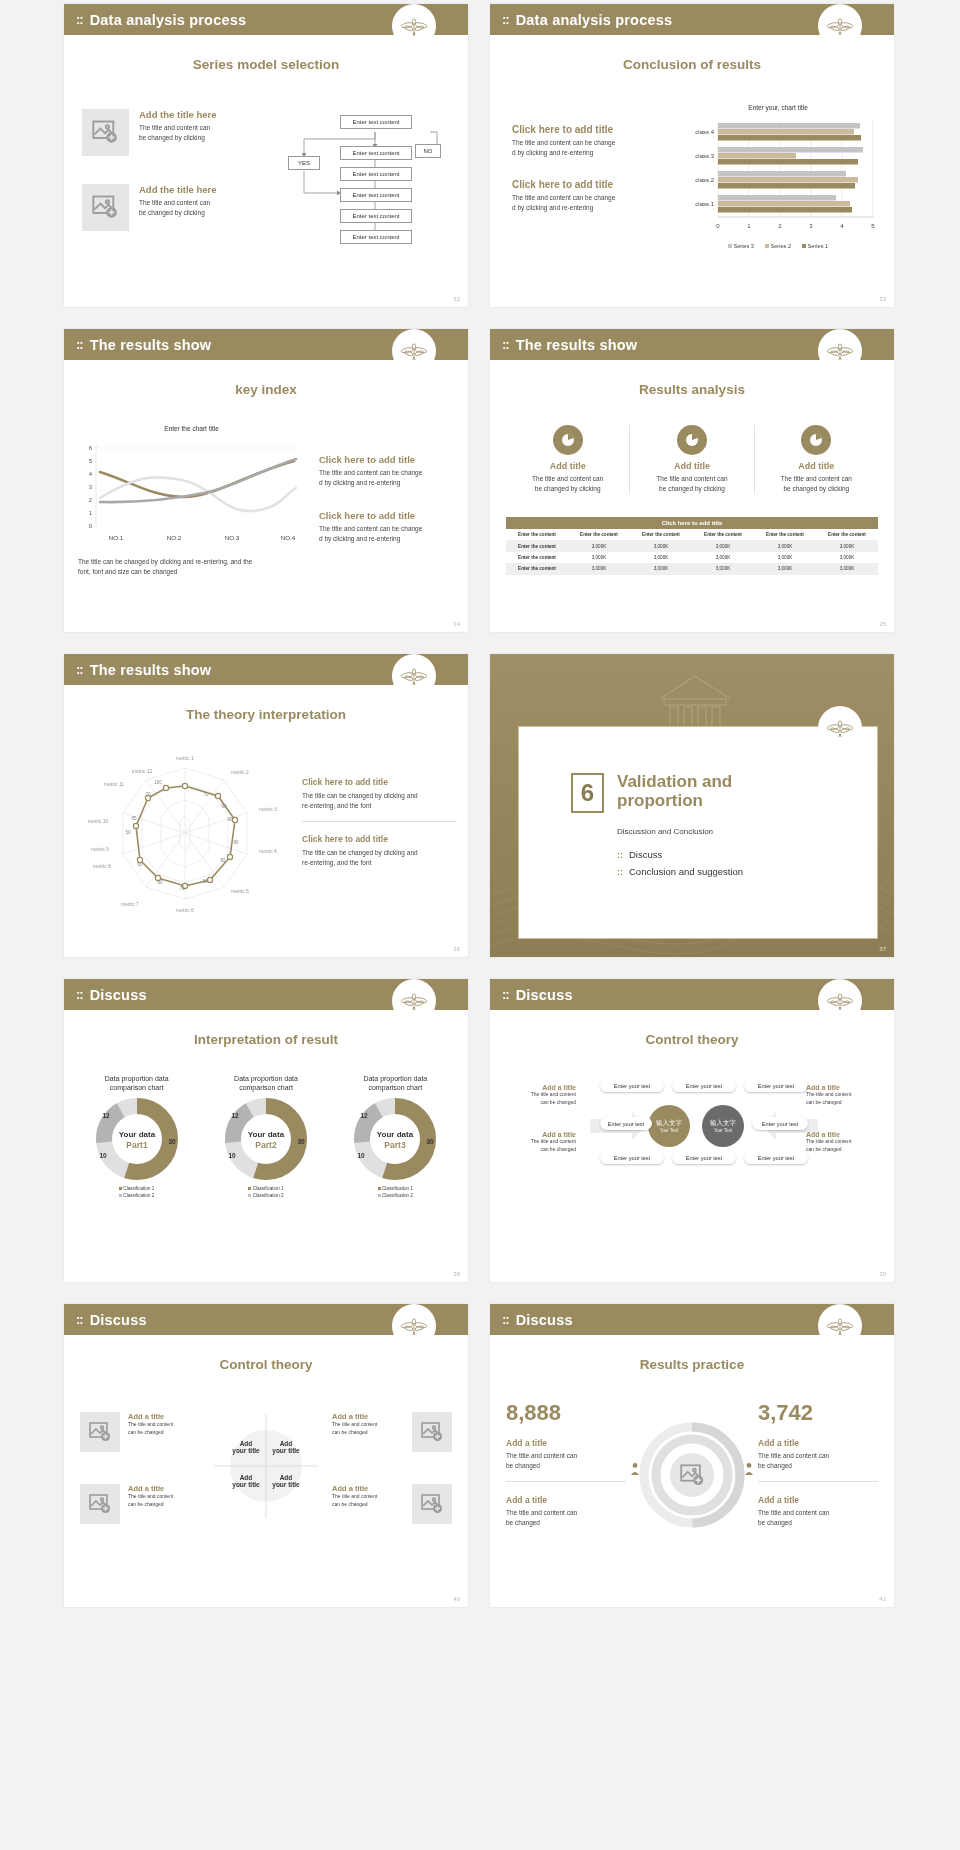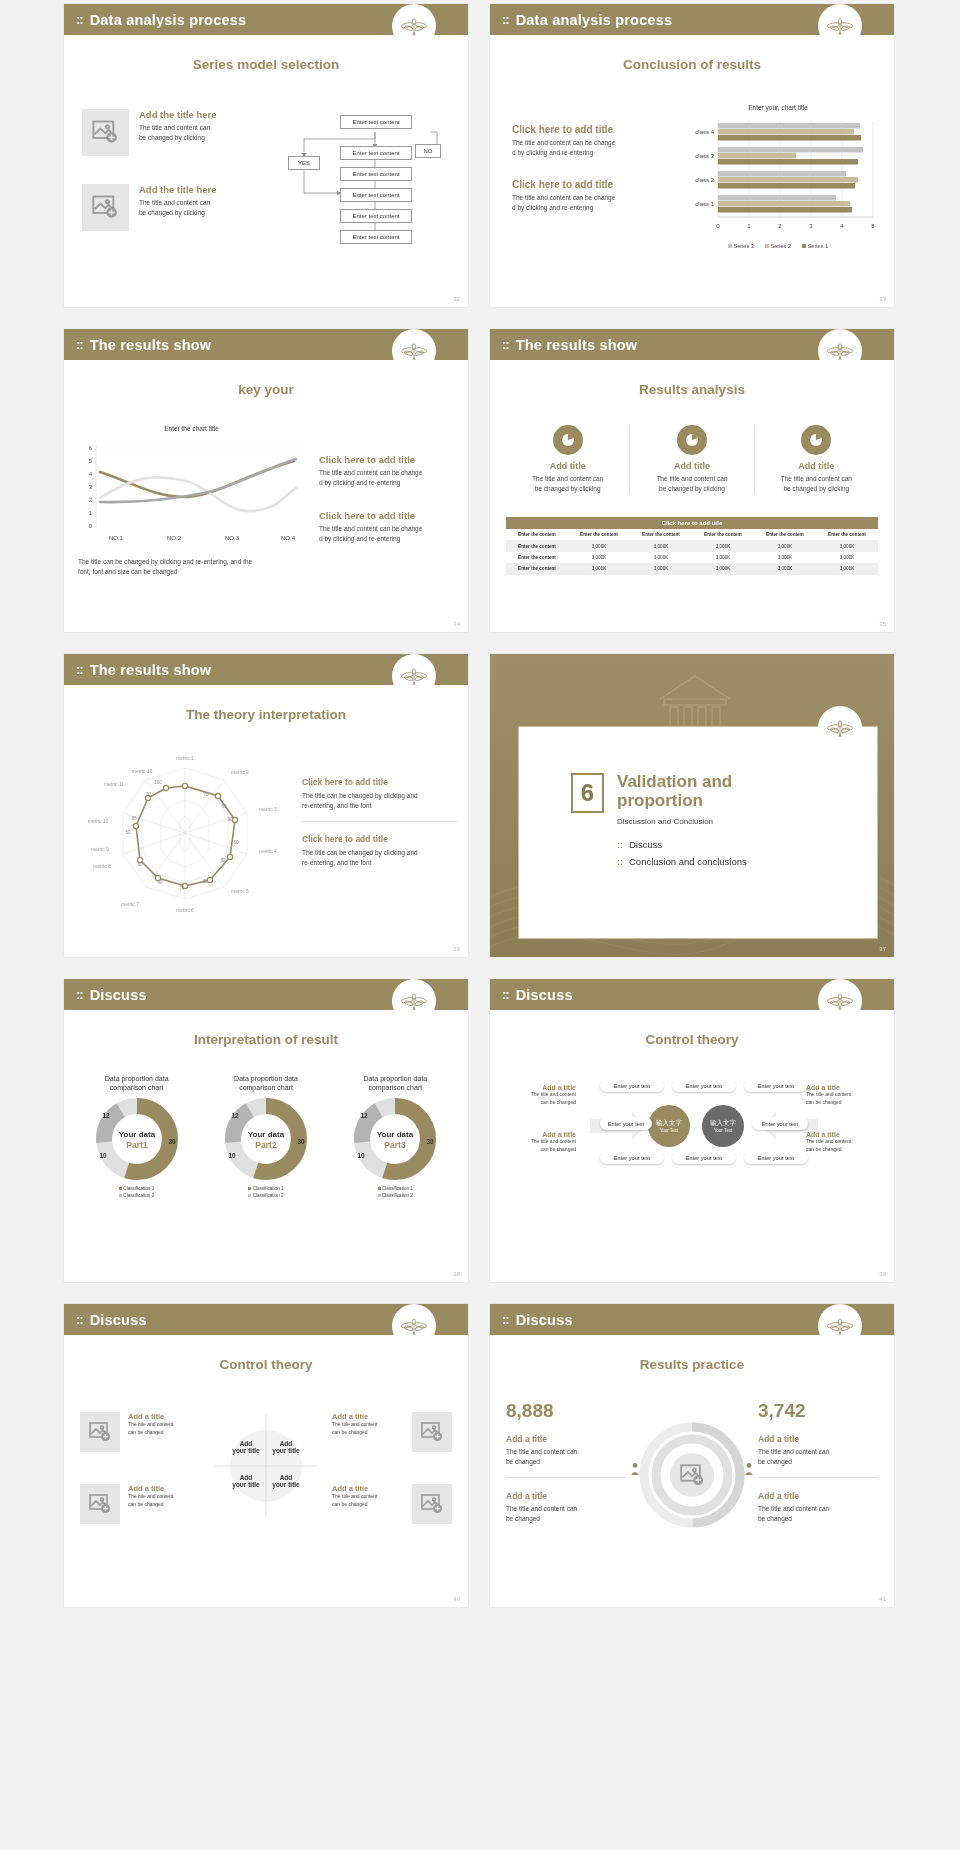--- a/index.html
+++ b/index.html
@@ -31,21 +31,21 @@
   .fbox { border:1px solid #9a9a9a; background:#fff; font-size:6px; color:#333;
           padding:3px 0; text-align:center; }
   table.tbl { border-collapse:collapse; width:100%; font-size:4.6px; }
   table.tbl th { background:#9a8a60; color:#fff; font-size:6px; padding:3px 0; font-weight:bold; }
   table.tbl td { padding:3.2px 2px; text-align:center; color:#333; }
   table.tbl tr.hd td { font-weight:bold; font-size:4.6px; background:#fff; }
   table.tbl tr.alt td { background:#efefef; }
   .pill { background:#fff; border-radius:9px; font-size:5.6px; color:#333;
           box-shadow:0 1px 2px rgba(0,0,0,.22); padding:3.5px 0; text-align:center; }
   .divline { height:1px; background:#ddd; }
-  .num-big { font-size:19px; font-weight:bold; color:#9a8a60; }
+  .num-big { font-size:22px; font-weight:bold; color:#9a8a60; }
 </style>
 </head>
 <body>
 
 <div class="grid">
 
 <div class="slide">
   <div class="hdr">
     <span class="dots">::</span>
     <span class="htitle">Data analysis process</span>
@@ -233,21 +233,21 @@
               <path d="M20 17 L20 31"></path>
       <ellipse cx="11" cy="19" rx="8" ry="3" transform="rotate(-12 11 19)"></ellipse>
       <ellipse cx="29" cy="19" rx="8" ry="3" transform="rotate(12 29 19)"></ellipse>
       <ellipse cx="13" cy="23" rx="6" ry="2.4" transform="rotate(18 13 23)"></ellipse>
       <ellipse cx="27" cy="23" rx="6" ry="2.4" transform="rotate(-18 27 23)"></ellipse>
       <path d="M20 28 l-1.5 4 M20 28 l1.5 4"></path>
             </g>
           </svg>
     </span>
   </div>
-  <div class="stitle">key your</div>
+  <div class="stitle">key index</div>
 
   <div style="position:absolute;left:10px;top:96px;width:235px;">
     <div style="text-align:center;font-size:6.5px;color:#333;">Enter the chart title</div>
     <svg width="235" height="120" style="margin-top:3px;">
       <g stroke="#eee" stroke-width=".6">
             <line x1="22" y1="13" x2="228" y2="13"></line>
           </g>
       <g font-size="6" fill="#555" font-family="Liberation Sans" text-anchor="end">
         <text x="18" y="15">6</text>
             <text x="18" y="28">5</text>
@@ -519,28 +519,28 @@
       <path d="M0 100 C 80 60, 160 135, 240 95 S 350 58, 404 88"></path>
       <path d="M0 110 C 80 70, 160 145, 240 105 S 350 68, 404 98"></path>
     </g>
   </svg>
   <div style="position:absolute;left:28px;top:72px;right:16px;bottom:18px;background:#fff;border:1px solid #cdbf9e;">
     <div style="display:flex;align-items:flex-start;gap:13px;padding:46px 0 0 52px;">
       <div style="width:33px;height:40px;border:2px solid #9a8a60;display:flex;align-items:center;justify-content:center;font-size:24px;font-weight:bold;color:#8a7a50;">6</div>
       <div>
         <div style="font-size:17px;font-weight:bold;color:#9a8a60;line-height:1.1;">Validation and</div>
         <div style="font-size:17px;font-weight:bold;color:#9a8a60;line-height:1.1;">proportion</div>
-        <div style="font-size:8px;color:#444;margin-top:7px;">Discussion and Conclusion</div>
+        <div style="font-size:8px;color:#444;margin-top:17px;">Discussion and Conclusion</div>
         <div style="margin-top:13px;display:flex;gap:6px;align-items:center;">
           <span style="color:#9a8a60;font-weight:bold;font-size:9px;">::</span>
           <span style="font-size:9.5px;color:#333;">Discuss</span>
         </div>
         <div style="margin-top:6px;display:flex;gap:6px;align-items:center;">
           <span style="color:#9a8a60;font-weight:bold;font-size:9px;">::</span>
-          <span style="font-size:9.5px;color:#333;">Conclusion and conclusions</span>
+          <span style="font-size:9.5px;color:#333;">Conclusion and suggestion</span>
         </div>
       </div>
     </div>
   </div>
   <span class="badge" style="right:32px;top:52px;">
     <svg viewBox="0 0 40 40">
           <g stroke="#9a8a60" stroke-width="1" fill="none">
     <ellipse cx="20" cy="14" rx="2.2" ry="3.5"></ellipse>
             <path d="M20 17 L20 31"></path>
     <ellipse cx="11" cy="19" rx="8" ry="3" transform="rotate(-12 11 19)"></ellipse>

